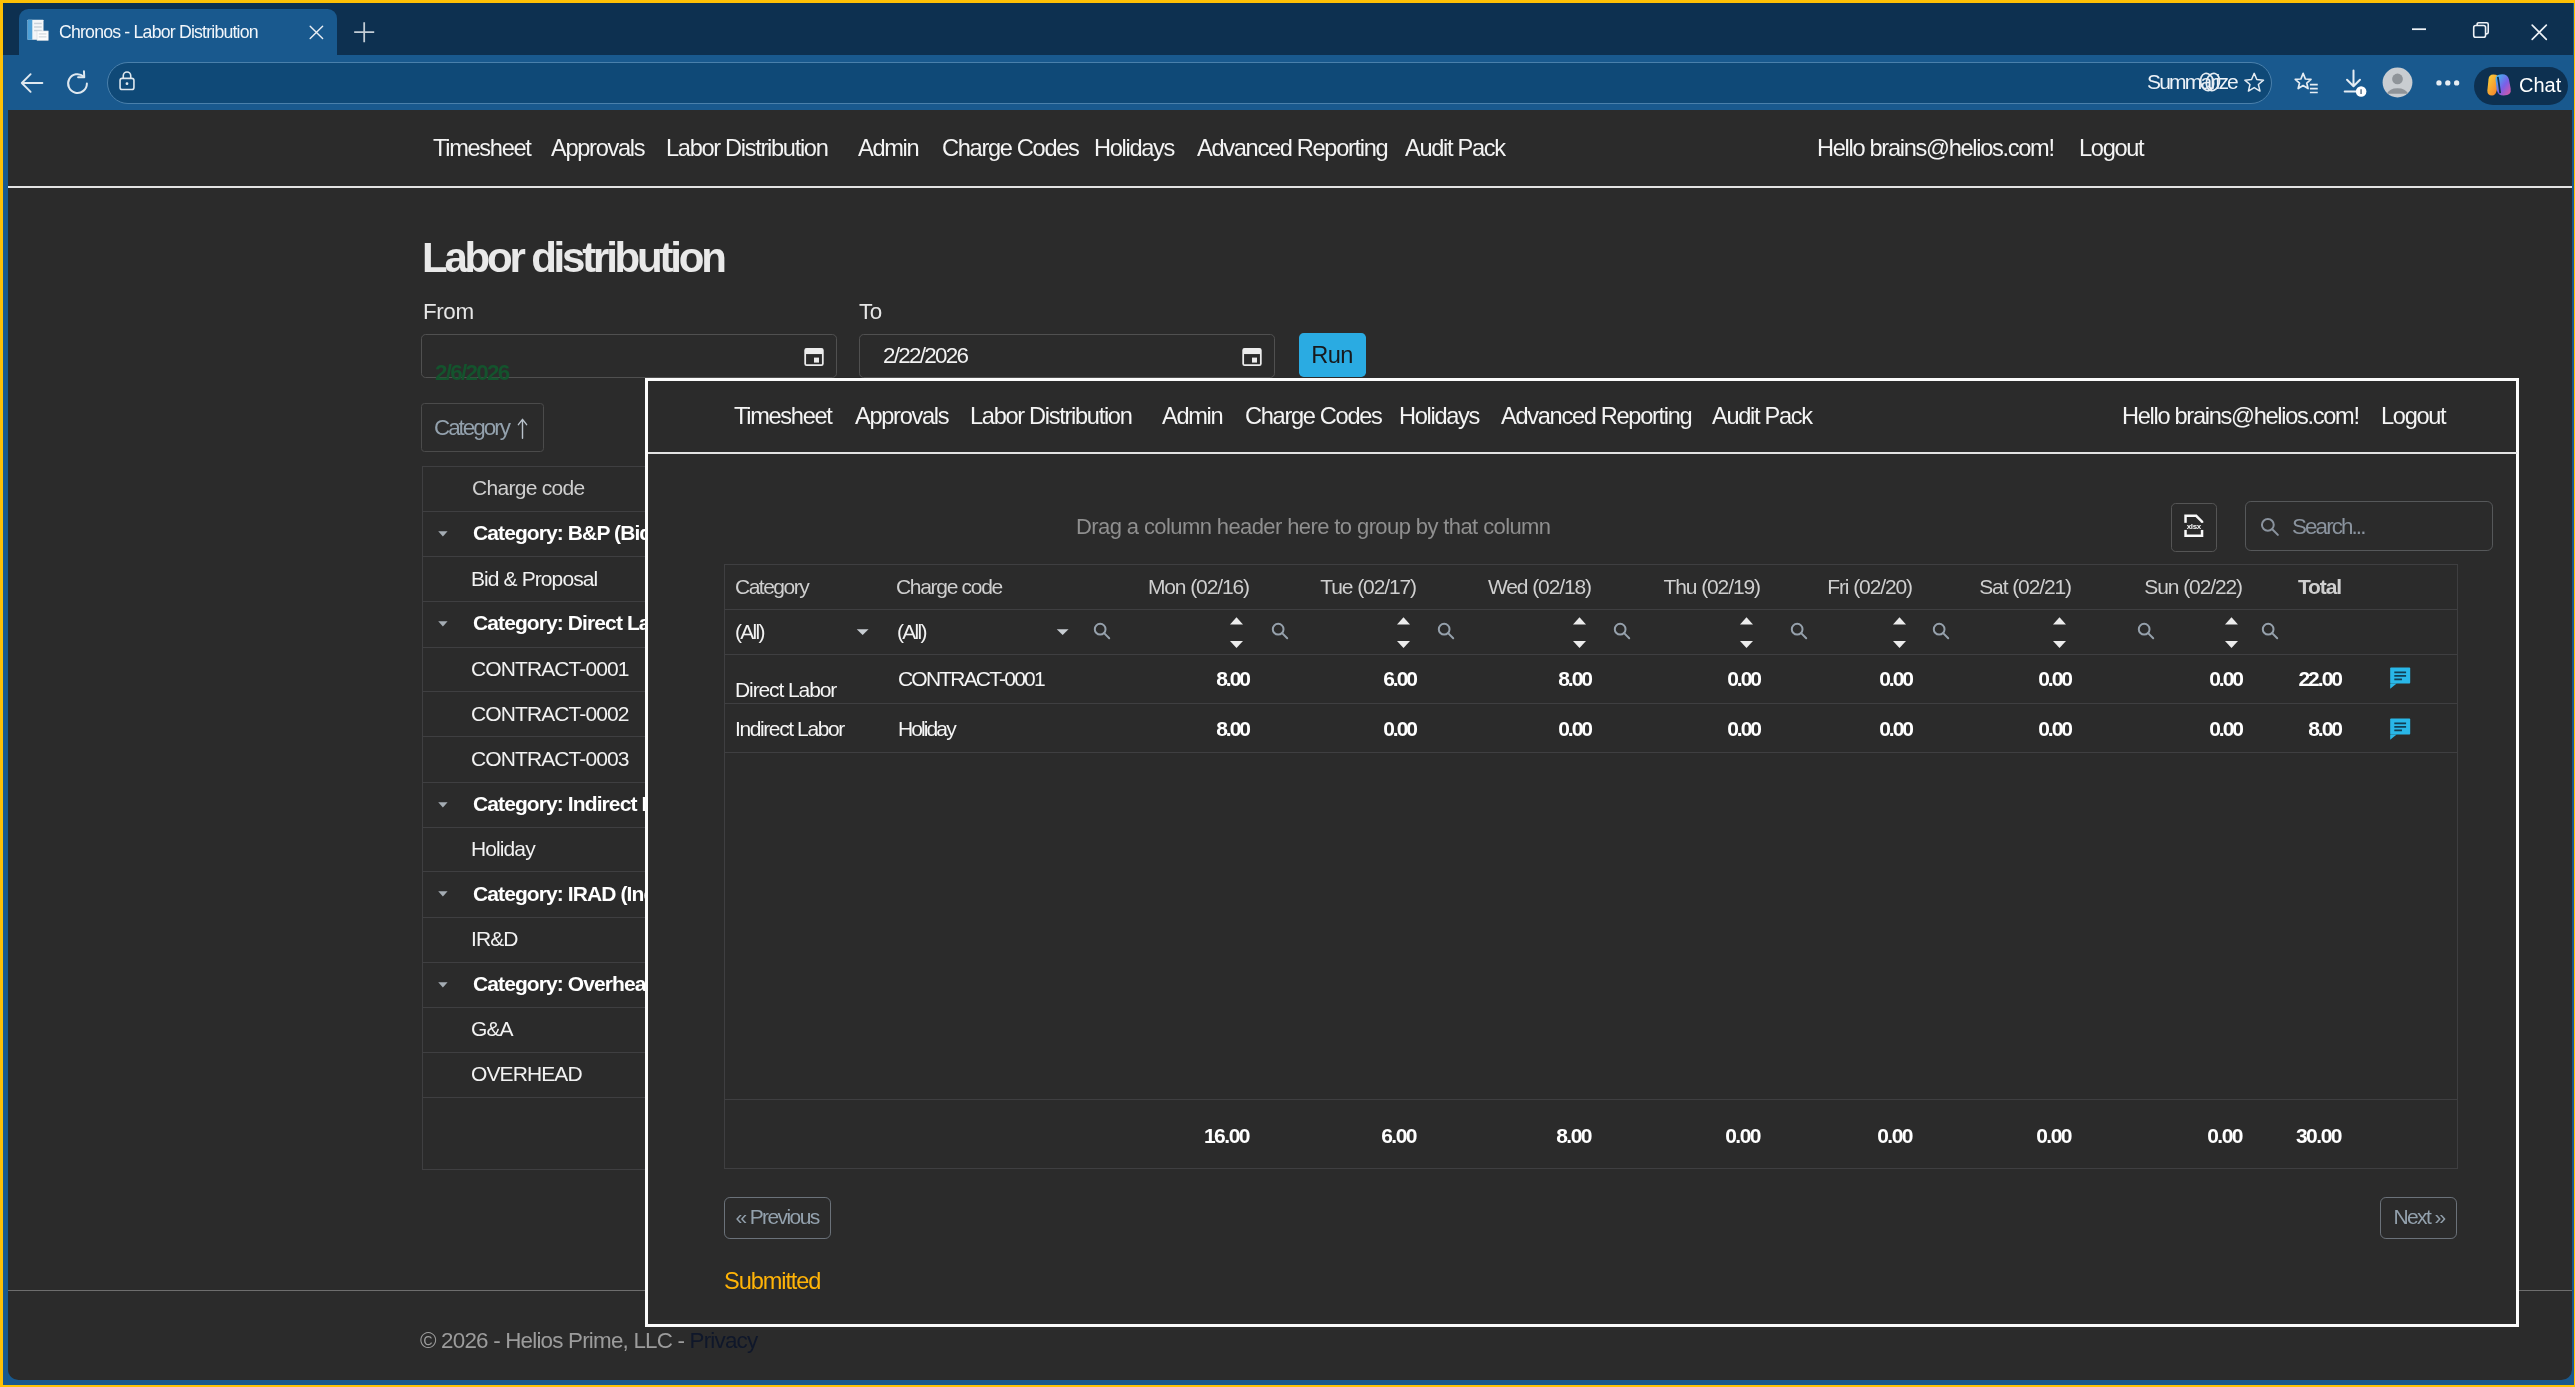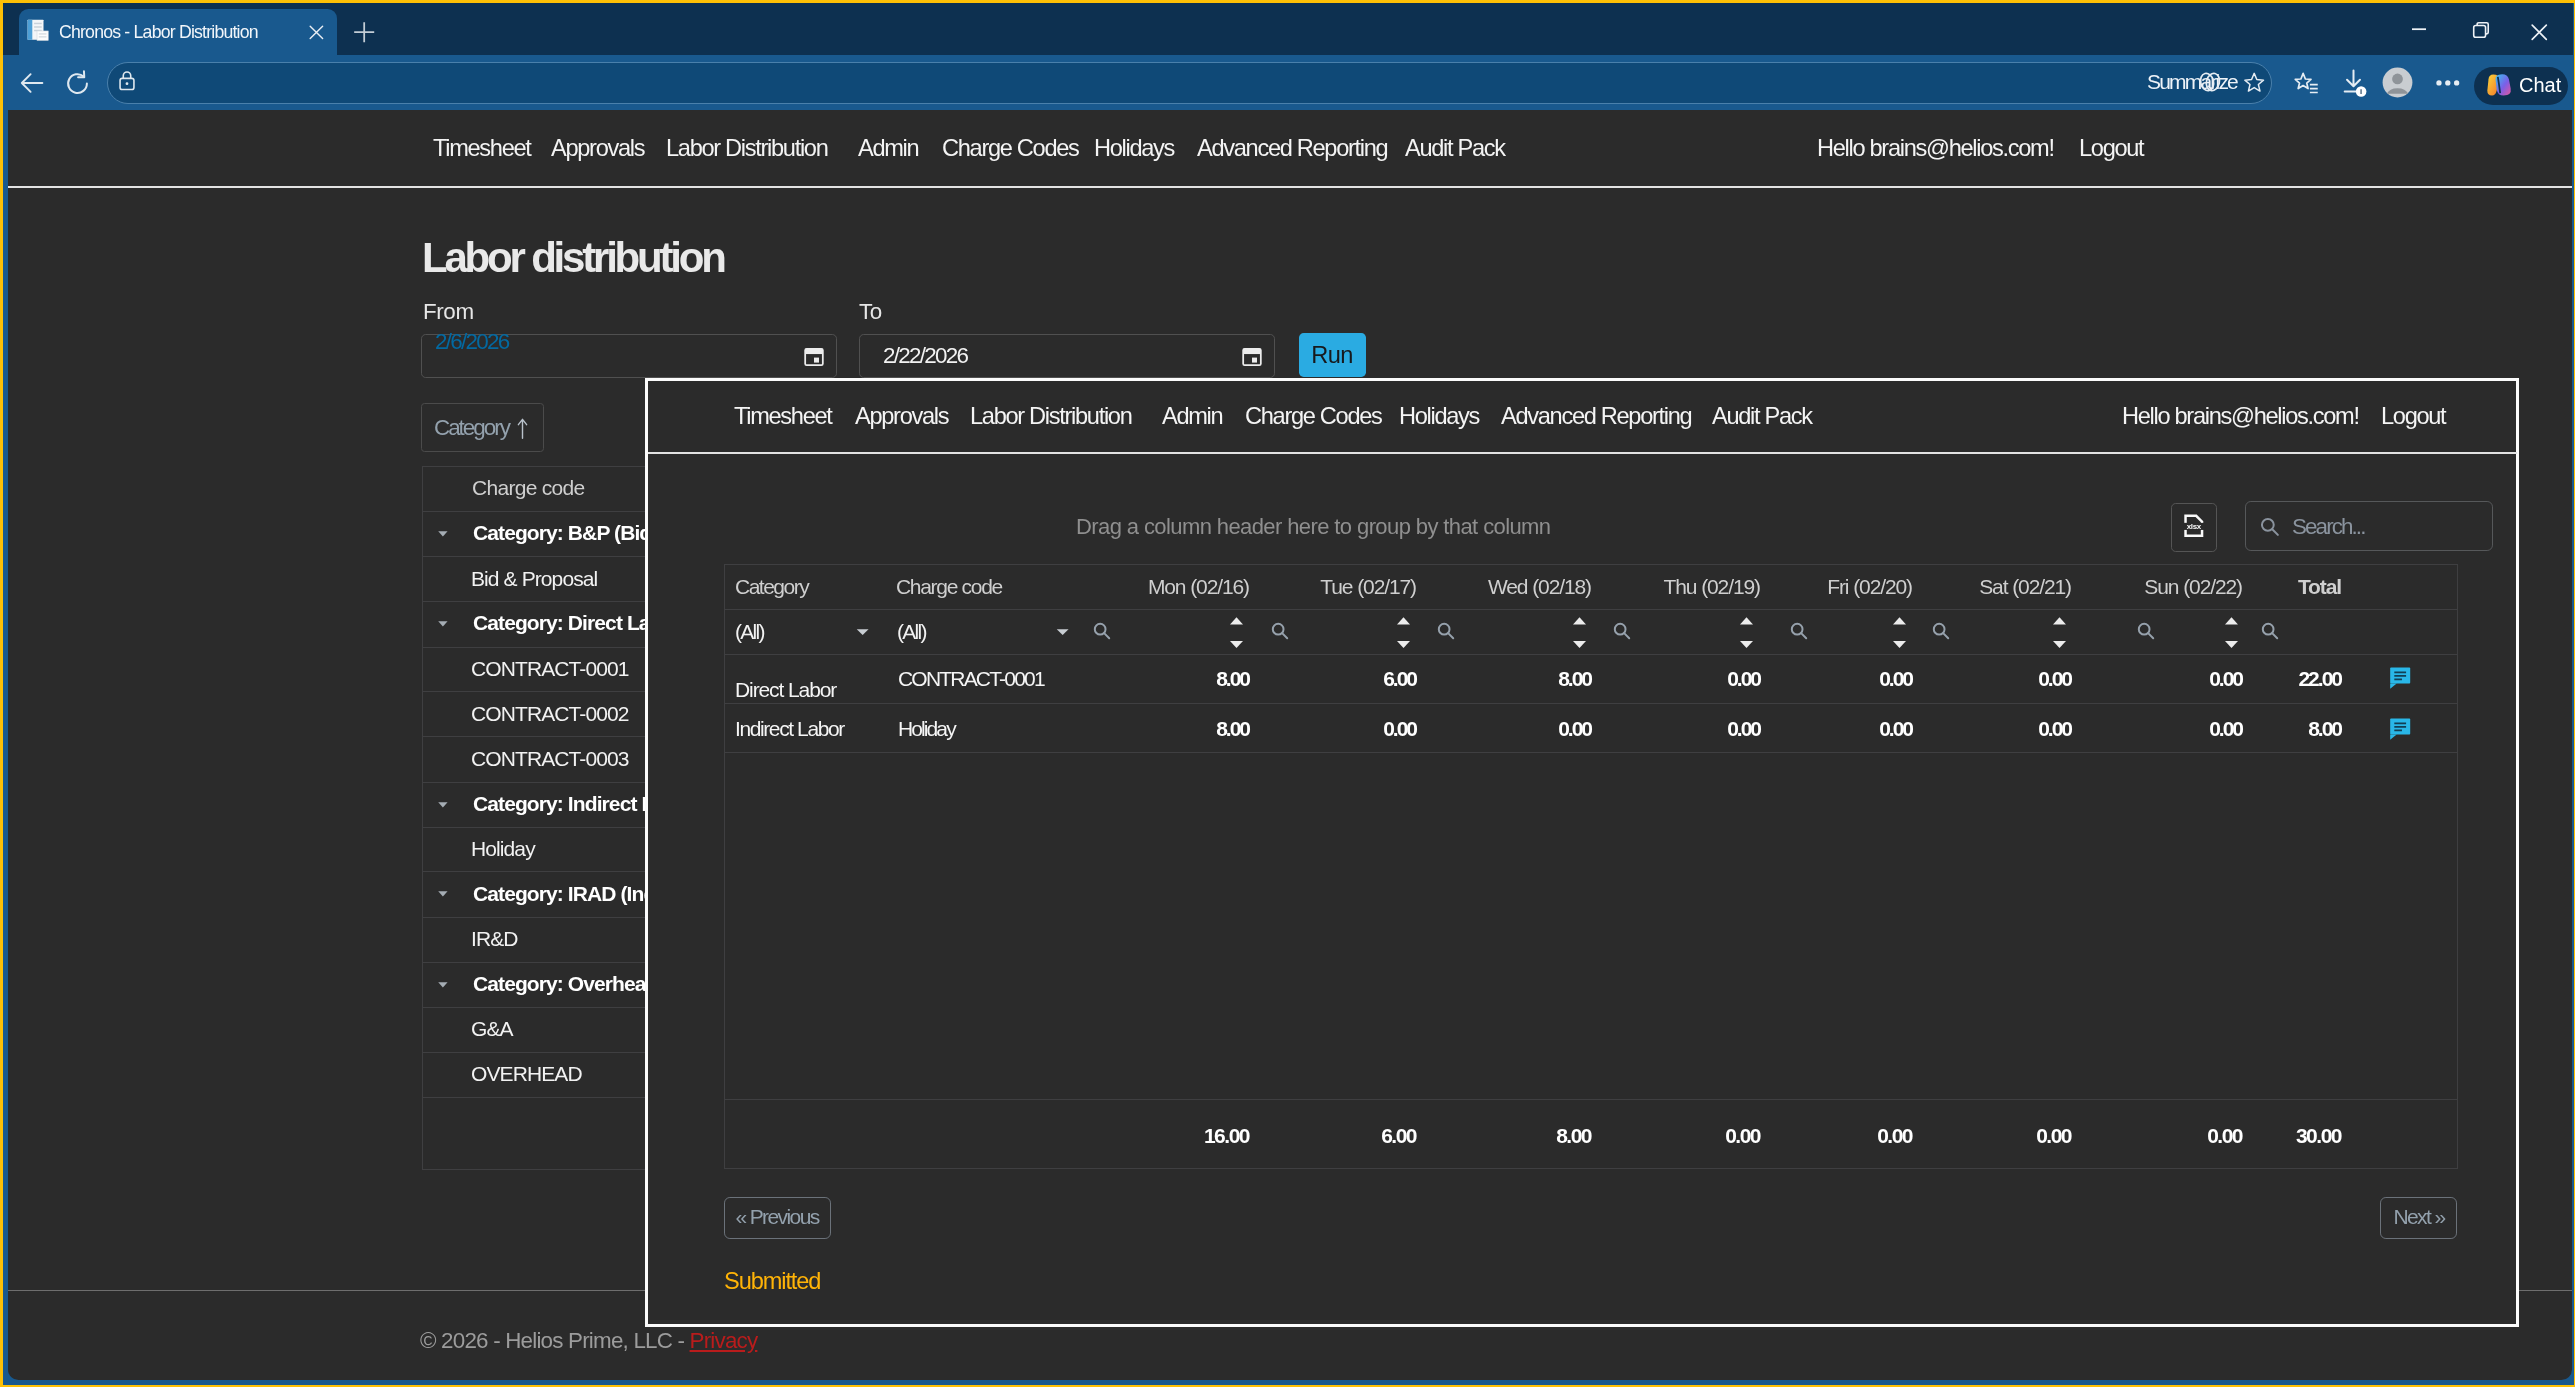--- a/index.html
+++ b/index.html
@@ -108,21 +108,21 @@
 <div class="t" style="left:1094px;top:125px;font-size:23.6px;color:#f4f4f4;font-weight:400;letter-spacing:-1.3px;line-height:47px;">Holidays</div>
 <div class="t" style="left:1197px;top:125px;font-size:23.6px;color:#f4f4f4;font-weight:400;letter-spacing:-1.3px;line-height:47px;">Advanced Reporting</div>
 <div class="t" style="left:1405px;top:125px;font-size:23.6px;color:#f4f4f4;font-weight:400;letter-spacing:-1.3px;line-height:47px;">Audit Pack</div>
 <div class="t" style="left:1817px;top:125px;font-size:23.6px;color:#f4f4f4;font-weight:400;letter-spacing:-1.3px;line-height:47px;">Hello brains@helios.com!</div>
 <div class="t" style="left:2079px;top:125px;font-size:23.6px;color:#f4f4f4;font-weight:400;letter-spacing:-1.3px;line-height:47px;">Logout</div>
 <div class="abs" style="left:8.3px;top:186px;width:2564px;height:1.8px;background:#e3e3e3;"></div>
 <div class="t" style="left:422px;top:215px;font-size:42px;color:#e9e9e9;font-weight:700;letter-spacing:-3.2px;line-height:85px;">Labor distribution</div>
 <div class="t" style="left:423px;top:289px;font-size:22.4px;color:#e6e6e6;font-weight:400;letter-spacing:-0.4px;line-height:45px;">From</div>
 <div class="t" style="left:859px;top:289px;font-size:22.4px;color:#e6e6e6;font-weight:400;letter-spacing:-0.4px;line-height:45px;">To</div>
 <div class="abs" style="left:421px;top:334px;width:416px;height:44px;border:1.2px solid #505050;border-radius:4.7px;"></div>
-<div class="t" style="left:435px;top:319px;font-size:22.4px;color:#0369a1;font-weight:400;letter-spacing:-1.7px;line-height:45px;">2/6/2026</div>
+<div class="t" style="left:435px;top:350px;font-size:22.4px;color:#14532d;font-weight:700;letter-spacing:-1.7px;line-height:45px;">2/6/2026</div>
 <svg style="left:804px;top:347px;" width="20" height="20" viewBox="0 0 34 34">
 <rect x="2" y="3" width="30" height="28" rx="2.5" fill="none" stroke="#ececec" stroke-width="3"></rect>
 <rect x="2" y="3" width="30" height="9" fill="#ececec"></rect>
 <rect x="17" y="18" width="8.5" height="8.5" fill="#ececec"></rect>
     </svg>
 <div class="abs" style="left:859px;top:334px;width:416px;height:44px;border:1.2px solid #505050;border-radius:4.7px;"></div>
 <div class="t" style="left:883px;top:333px;font-size:22.4px;color:#f2f2f2;font-weight:400;letter-spacing:-1.7px;line-height:45px;">2/22/2026</div>
 <svg style="left:1242px;top:347px;" width="20" height="20" viewBox="0 0 34 34">
 <rect x="2" y="3" width="30" height="28" rx="2.5" fill="none" stroke="#ececec" stroke-width="3"></rect>
 <rect x="2" y="3" width="30" height="9" fill="#ececec"></rect>
@@ -173,21 +173,21 @@
 <svg style="left:437px;top:981px;" width="11.8" height="7" viewBox="0 0 20 12">
 <path d="M2 2 L10 11 L18 2 Z" fill="#a5adb4"></path>
     </svg>
 <div class="t" style="left:473px;top:963px;font-size:21px;color:#fff;font-weight:700;letter-spacing:-0.9px;line-height:42px;">Category: Overhead</div>
 <div class="abs" style="left:422px;top:1007px;width:496px;height:1.2px;background:#3f3f41;"></div>
 <div class="t" style="left:471px;top:1008px;font-size:21px;color:#f2f2f2;font-weight:400;letter-spacing:-0.9px;line-height:42px;">G&amp;A</div>
 <div class="abs" style="left:422px;top:1052px;width:496px;height:1.2px;background:#3f3f41;"></div>
 <div class="t" style="left:471px;top:1053px;font-size:21px;color:#f2f2f2;font-weight:400;letter-spacing:-0.9px;line-height:42px;">OVERHEAD</div>
 <div class="abs" style="left:422px;top:1097px;width:496px;height:1.2px;background:#3f3f41;"></div>
 <div class="abs" style="left:8.3px;top:1290px;width:2564px;height:1.2px;background:#6e6e6e;"></div>
-<div class="t" style="left:420px;top:1318px;font-size:22.4px;color:#9c9c9c;font-weight:400;letter-spacing:-0.8px;line-height:45px;">© 2026 - Helios Prime, LLC - <span style="color:#b91c1c;text-decoration:underline;">Privacy</span></div>
+<div class="t" style="left:420px;top:1318px;font-size:22.4px;color:#9c9c9c;font-weight:400;letter-spacing:-0.8px;line-height:45px;">© 2026 - Helios Prime, LLC - <span style="color:#0f172a;">Privacy</span></div>
 <div class="abs" style="left:645px;top:378px;width:1874px;height:949px;background:#2b2b2b;border:3px solid #fbfbfb;">
 <div class="t" style="left:86px;top:11.8px;font-size:23.6px;color:#f4f4f4;font-weight:400;letter-spacing:-1.3px;line-height:47px;">Timesheet</div>
 <div class="t" style="left:207px;top:11.8px;font-size:23.6px;color:#f4f4f4;font-weight:400;letter-spacing:-1.3px;line-height:47px;">Approvals</div>
 <div class="t" style="left:322px;top:11.8px;font-size:23.6px;color:#f4f4f4;font-weight:400;letter-spacing:-1.3px;line-height:47px;">Labor Distribution</div>
 <div class="t" style="left:514px;top:11.8px;font-size:23.6px;color:#f4f4f4;font-weight:400;letter-spacing:-1.3px;line-height:47px;">Admin</div>
 <div class="t" style="left:597px;top:11.8px;font-size:23.6px;color:#f4f4f4;font-weight:400;letter-spacing:-1.3px;line-height:47px;">Charge Codes</div>
 <div class="t" style="left:751px;top:11.8px;font-size:23.6px;color:#f4f4f4;font-weight:400;letter-spacing:-1.3px;line-height:47px;">Holidays</div>
 <div class="t" style="left:853px;top:11.8px;font-size:23.6px;color:#f4f4f4;font-weight:400;letter-spacing:-1.3px;line-height:47px;">Advanced Reporting</div>
 <div class="t" style="left:1064px;top:11.8px;font-size:23.6px;color:#f4f4f4;font-weight:400;letter-spacing:-1.3px;line-height:47px;">Audit Pack</div>
 <div class="t" style="left:1474px;top:11.8px;font-size:23.6px;color:#f4f4f4;font-weight:400;letter-spacing:-1.3px;line-height:47px;">Hello brains@helios.com!</div>

